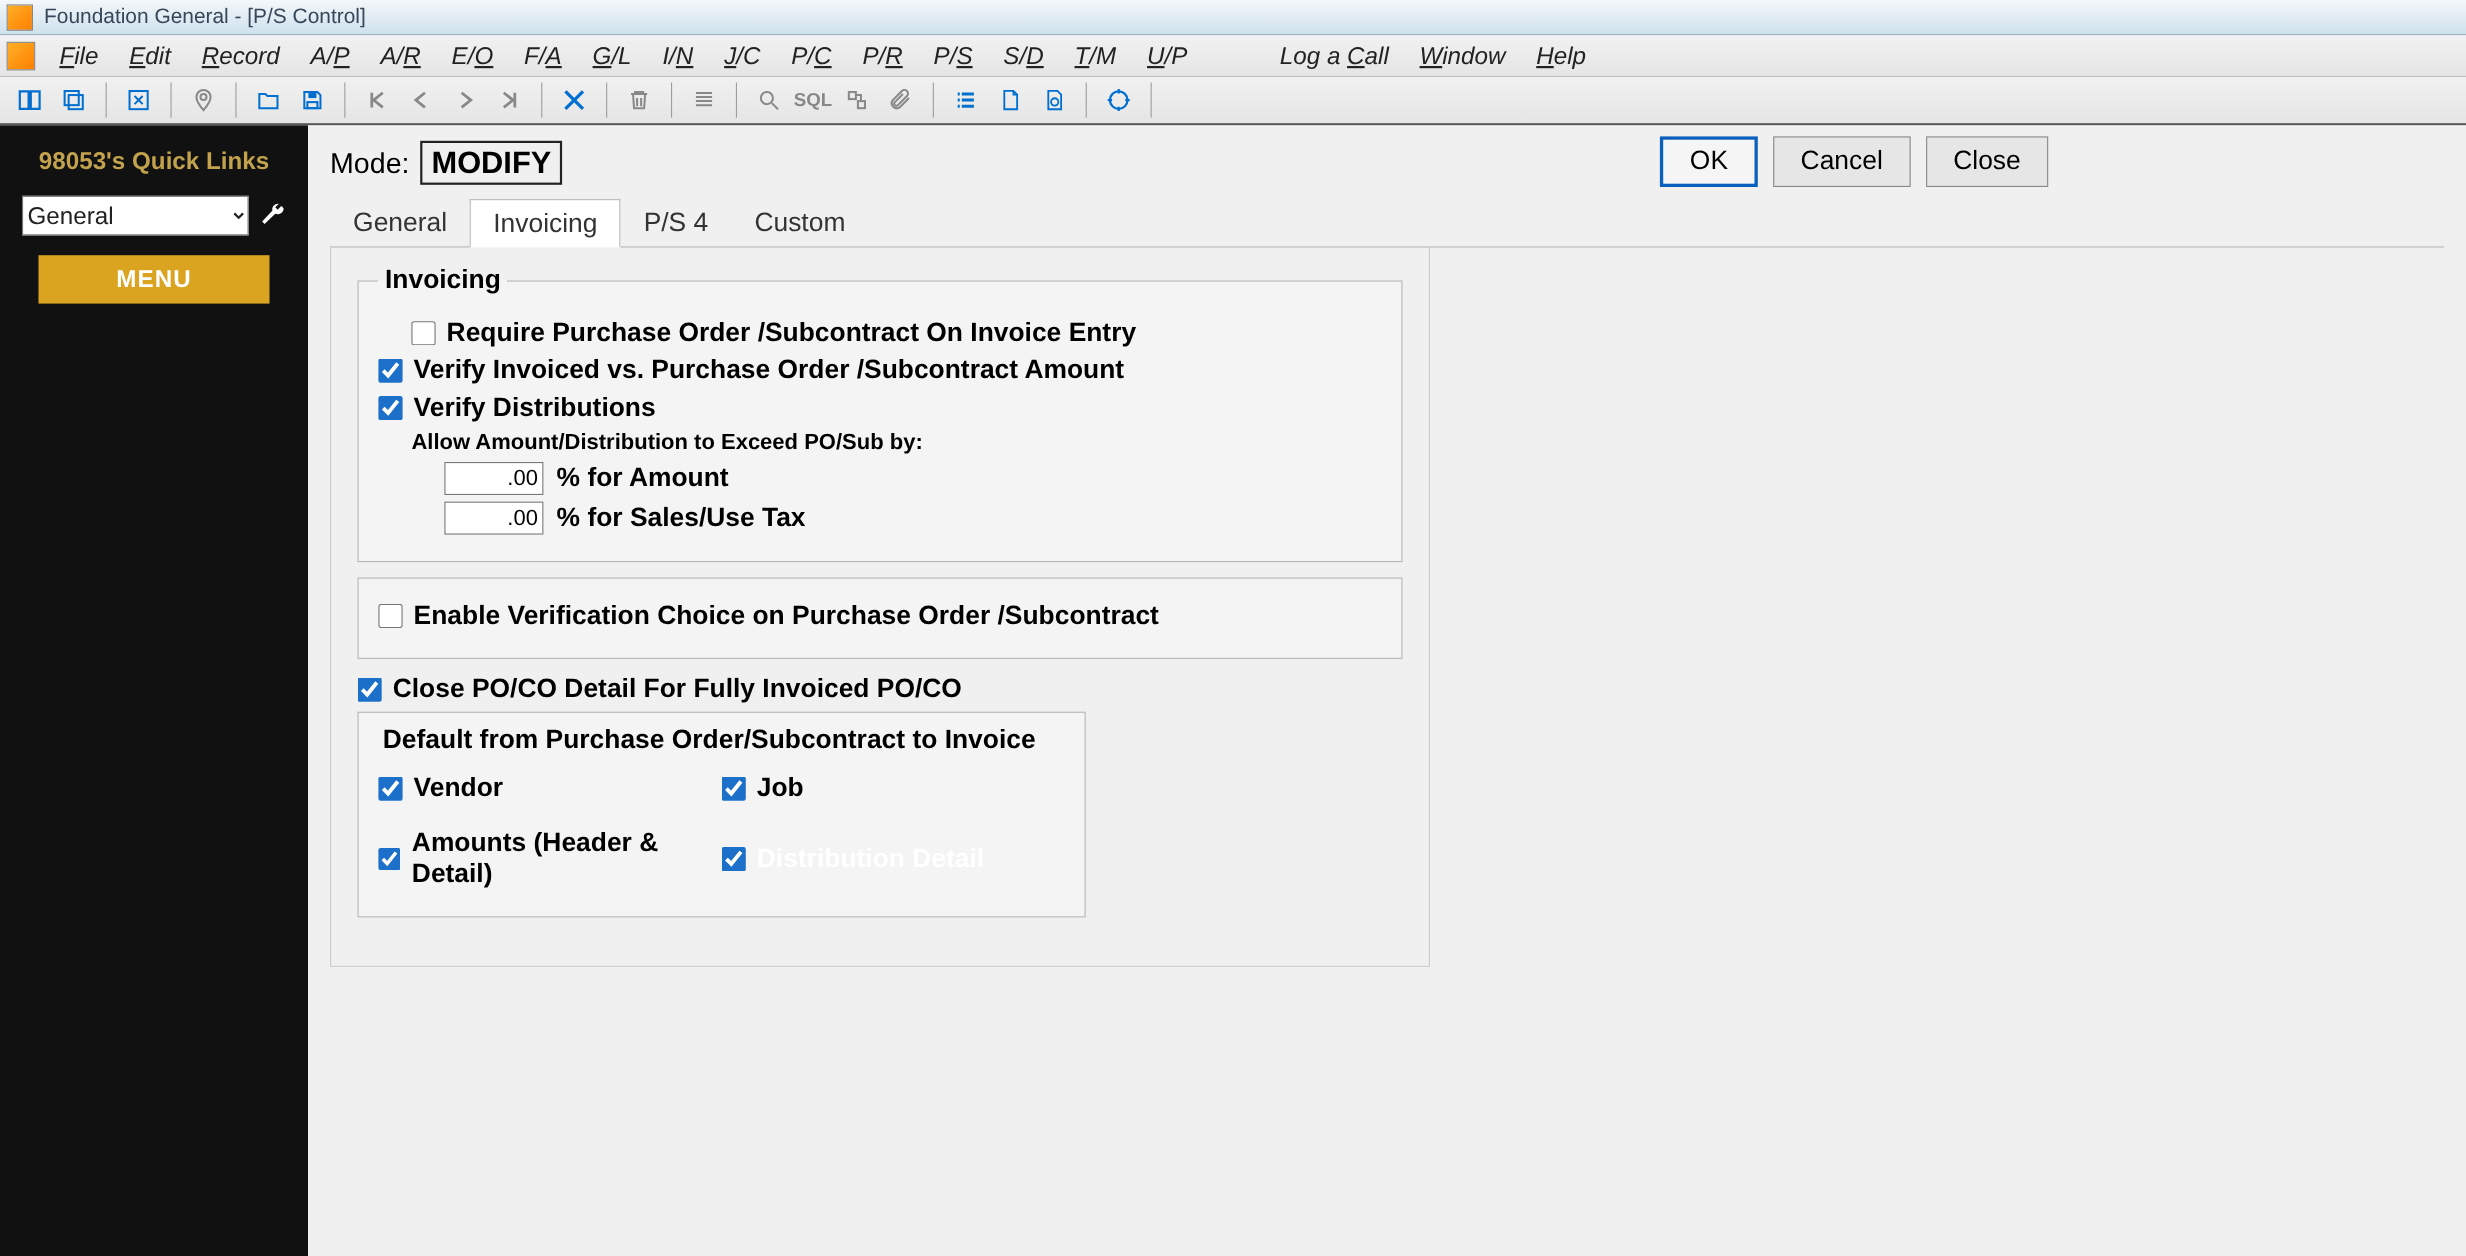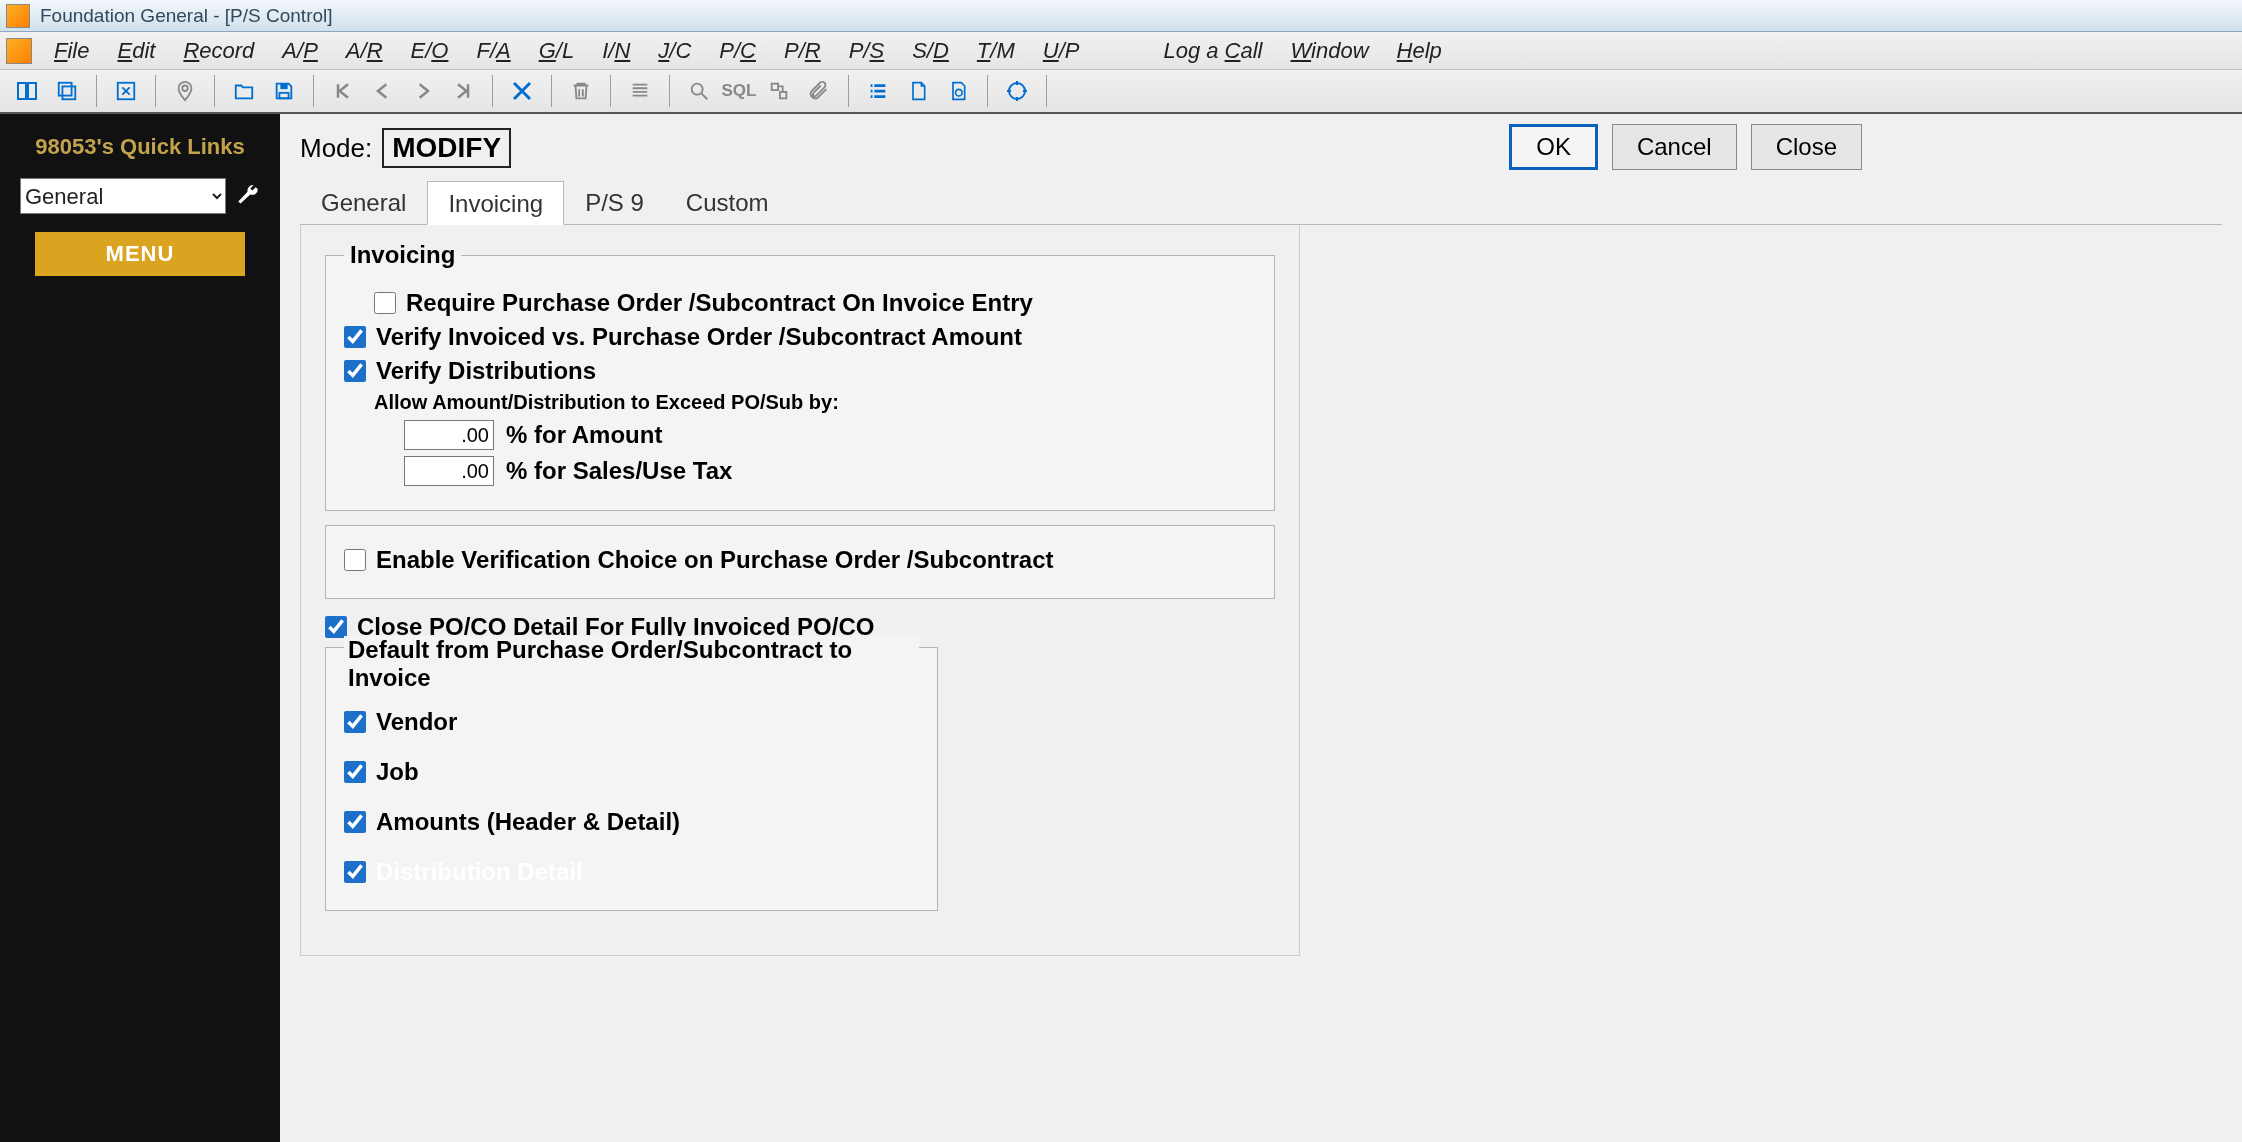--- a/index.html
+++ b/index.html
@@ -52,21 +52,21 @@
 .chk-row input[type=checkbox] { width:22px; height:22px; accent-color:#1c70c9; }
 .indent { margin-left:30px;align-items:center; }
 .num-input { width:90px; height:30px; text-align:right; font-size:20px; border:1px solid #777; padding-right:4px; }
 .field-label { font-size:20px; font-weight:bold; }
 .dd-row { display:flex; align-items:center; gap:6px; margin-top:6px; }
 .dd { width:380px; height:30px; background:#2e7ed1; color:#fff; text-decoration:underline; font-size:20px; border:1px solid #5a7ea3; padding-left:6px; display:flex; align-items:center; justify-content:space-between; }
 .dd .arrow { background:#eee; color:#333; border-left:1px solid #777; width:22px; height:28px; display:flex; align-items:center; justify-content:center; font-size:14px; text-decoration:none; }
 .highlight-oval { border:3px solid #d62626; border-radius: 50px/22px; padding:4px 12px 4px 8px; display:inline-flex; align-items:center; gap:10px; }
 .sub-group { border:1px solid #b5b5b5; padding:10px 16px 14px; margin-top:6px; }
 .sub-group > .legend-like { font-size:24px; font-weight:bold; margin-bottom:10px; margin-top:-26px; background:#f4f4f4; display:inline-block; padding:0 4px; }
-.col2 { display:grid; grid-template-columns: 1fr; row-gap:10px; }
+.col2 { display:grid; grid-template-columns: 1fr 1fr; row-gap:10px; }
 .faded { color:#fff; }
 svg { display:block; }
 </style>
 </head>
 <body>
 
 <div class="titlebar">
   <div class="logo"></div>
   <div class="title">Foundation General - [P/S Control]</div>
 </div>
@@ -247,21 +247,21 @@
     </div>
     <div class="btn-row">
       <button class="btn ok">OK</button>
       <button class="btn">Cancel</button>
       <button class="btn">Close</button>
     </div>
 
     <div class="tabs">
       <div class="tab">General</div>
       <div class="tab active">Invoicing</div>
-      <div class="tab">P/S 9</div>
+      <div class="tab">P/S 4</div>
       <div class="tab">Custom</div>
     </div>
 
     <div class="panel">
       <fieldset class="group">
         <legend>Invoicing</legend>
 
         <div class="chk-row indent">
           <input type="checkbox" style="">
           <span>Require Purchase Order /Subcontract On Invoice Entry</span>
@@ -292,21 +292,21 @@
           <input type="checkbox" style="">
           <span>Enable Verification Choice on Purchase Order /Subcontract</span>
         </div>
       </fieldset>
 
       <div class="chk-row">
         <input type="checkbox" checked="" style="">
         <span>Close PO/CO Detail For Fully Invoiced PO/CO</span>
       </div>
 
-      <fieldset class="group sub-group" style="width:613px;">
+      <fieldset class="group sub-group" style="width:662px;">
         <div class="legend-like">Default from Purchase Order/Subcontract to Invoice</div>
         <div class="col2">
           <div class="chk-row">
             <input type="checkbox" checked="" style="">
             <span>Vendor</span>
           </div>
           <div class="chk-row">
             <input type="checkbox" checked="" style="">
             <span>Job</span>
           </div>

